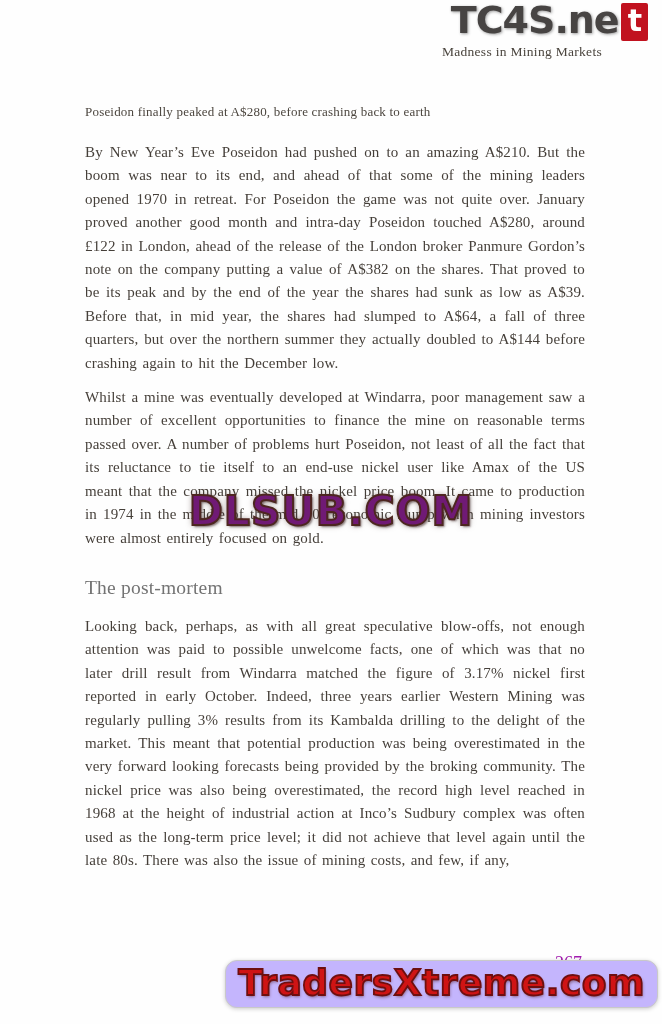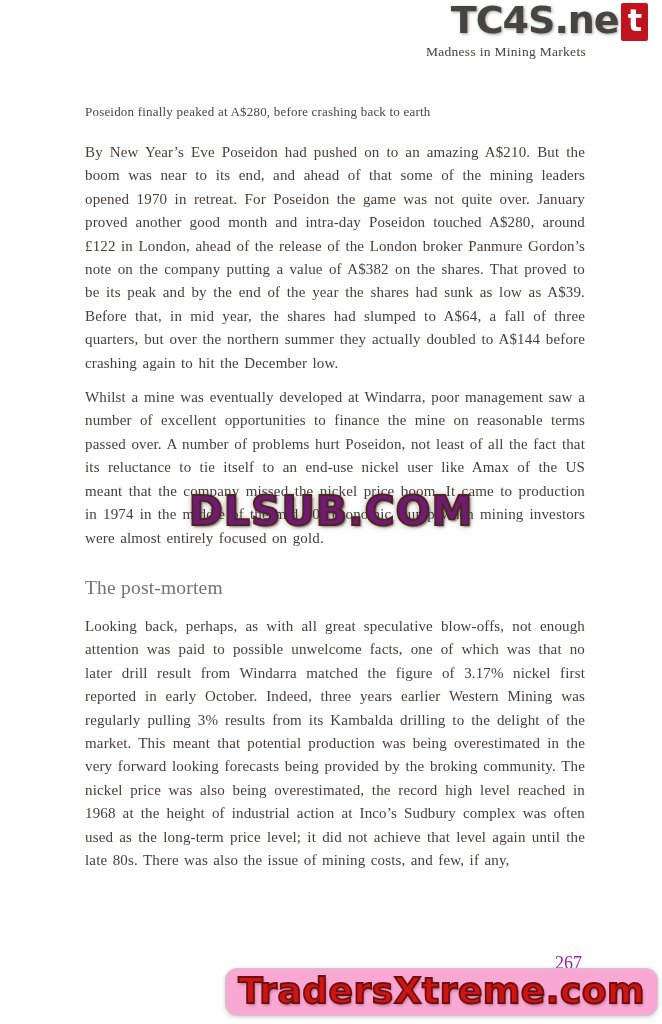--- a/index.html
+++ b/index.html
@@ -41,21 +41,21 @@
     margin-left: 2px;
     border-radius: 2px;
     text-shadow: none;
     vertical-align: 2px;
   }
 
   
   .running-head {
     position: absolute;
     top: 44px;
-    right: 76px;
+    right: 60px;
     font-size: 13.5px;
     letter-spacing: 0.3px;
     color: #4a443d;
   }
 
   
   .content {
     position: absolute;
     top: 98px;
     left: 85px;
@@ -108,29 +108,29 @@
     right: 80px;
     bottom: 50px;
     font-size: 18px;
     color: #a21caf;
   }
 
   
   .watermark-bottom {
     position: absolute;
     right: 4px;
-    bottom: 8px;
+    bottom: 16px;
     font-family: "DejaVu Sans", sans-serif;
     font-weight: bold;
     font-size: 36px;
     letter-spacing: 0.5px;
     color: #cf1414;
     -webkit-text-stroke: 1.8px #6e0f0f;
     text-shadow: 1px 2px 3px rgba(70,20,20,0.45);
-    background: #f9a8d4;
+    background: #c4b5fd;
     border: 1px solid #c9c9c9;
     border-radius: 12px;
     padding: 1px 12px 4px 12px;
     white-space: nowrap;
     box-shadow: 0 1px 4px rgba(0,0,0,0.2);
   }
 </style>
 </head>
 <body>
 

